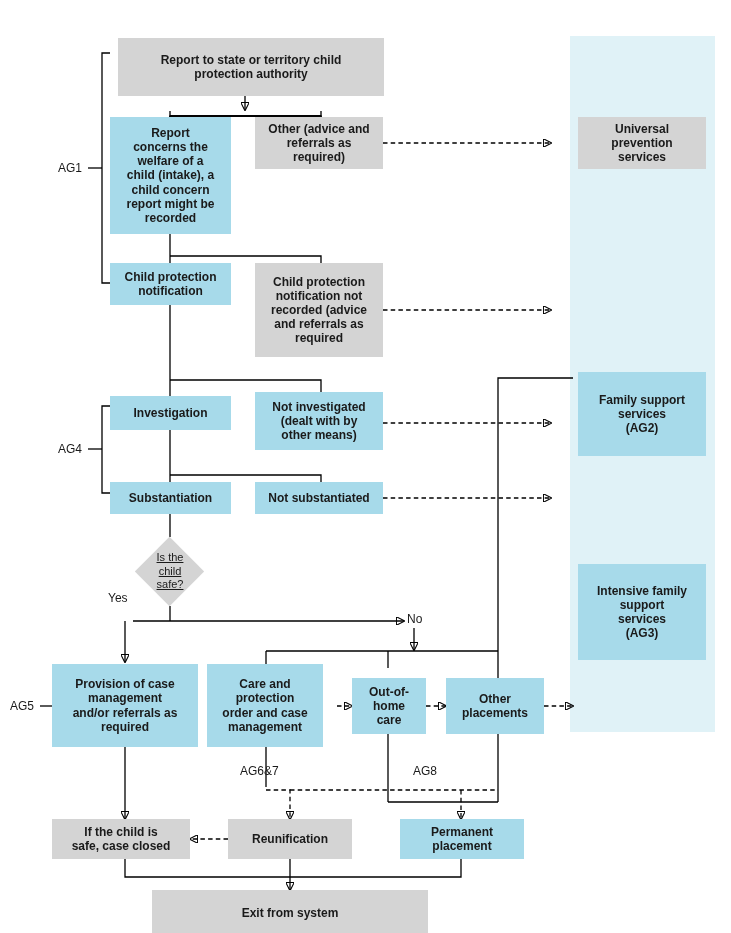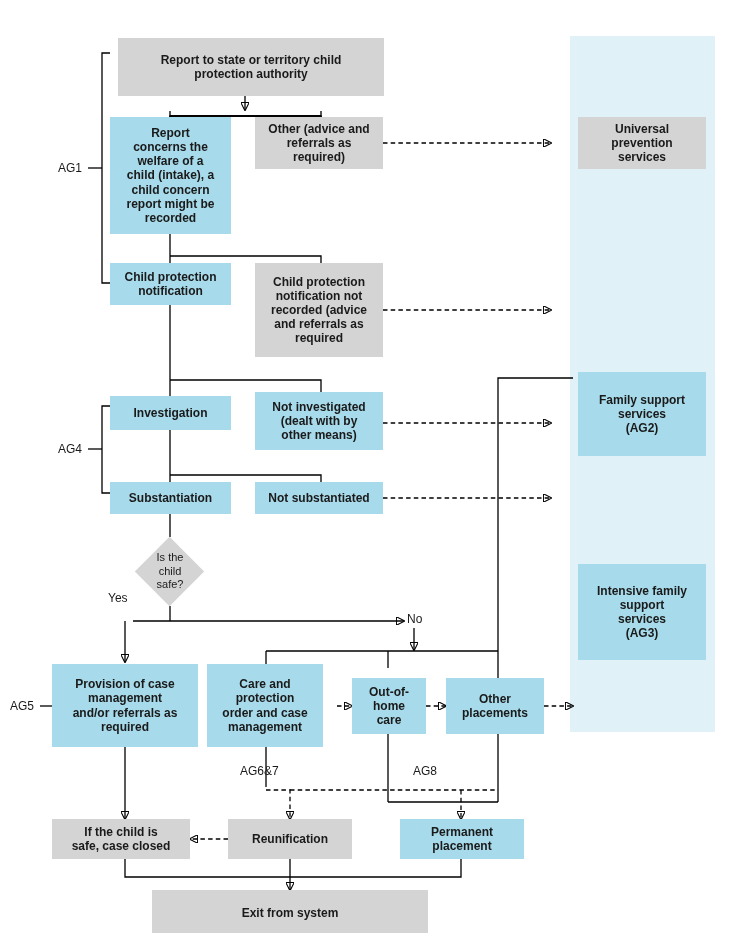--- a/index.html
+++ b/index.html
@@ -44,20 +44,21 @@
   .diamond-label {
     position: absolute;
     display: flex;
     align-items: center;
     justify-content: center;
     text-align: center;
     font-size: 11px;
     line-height: 1.22;
     color: #1a1a1a;
     white-space: pre-line;
+    text-decoration: underline;
   }
 
   .lbl {
     position: absolute;
     font-size: 12px;
     color: #1a1a1a;
     white-space: nowrap;
   }
 
   svg.wires {

